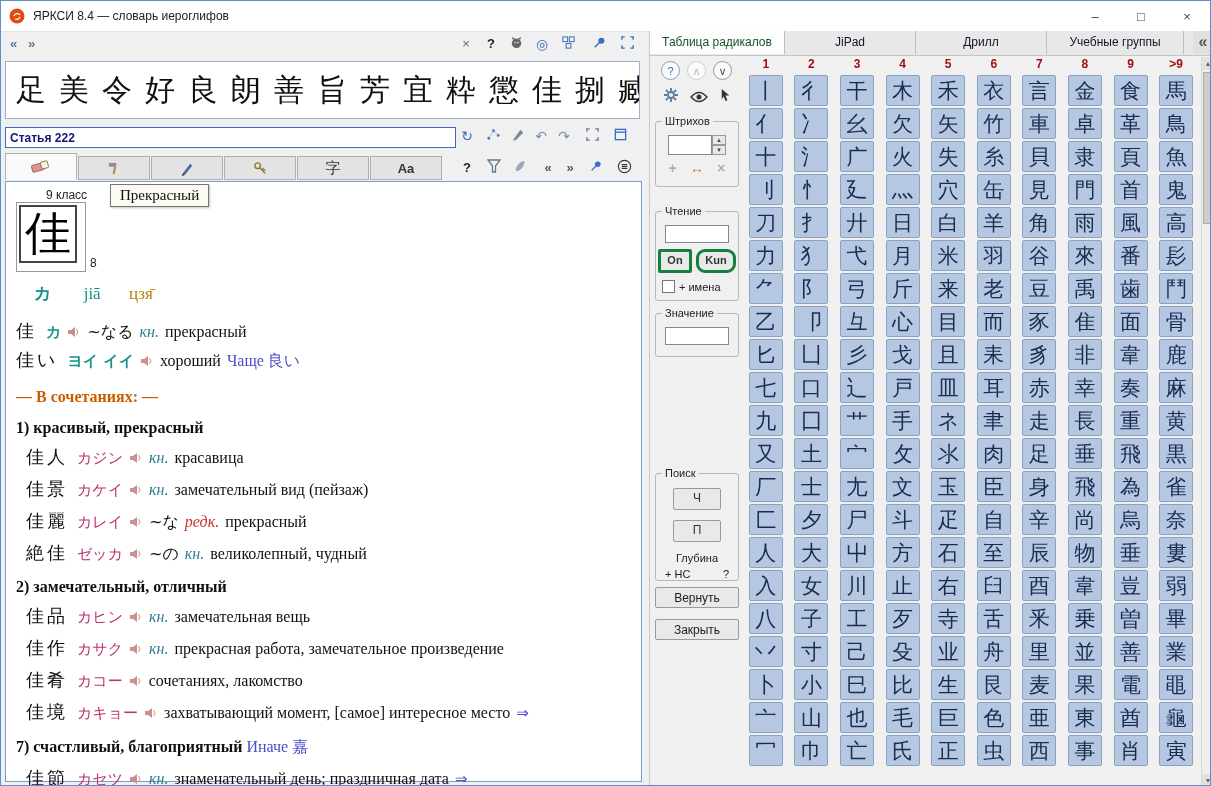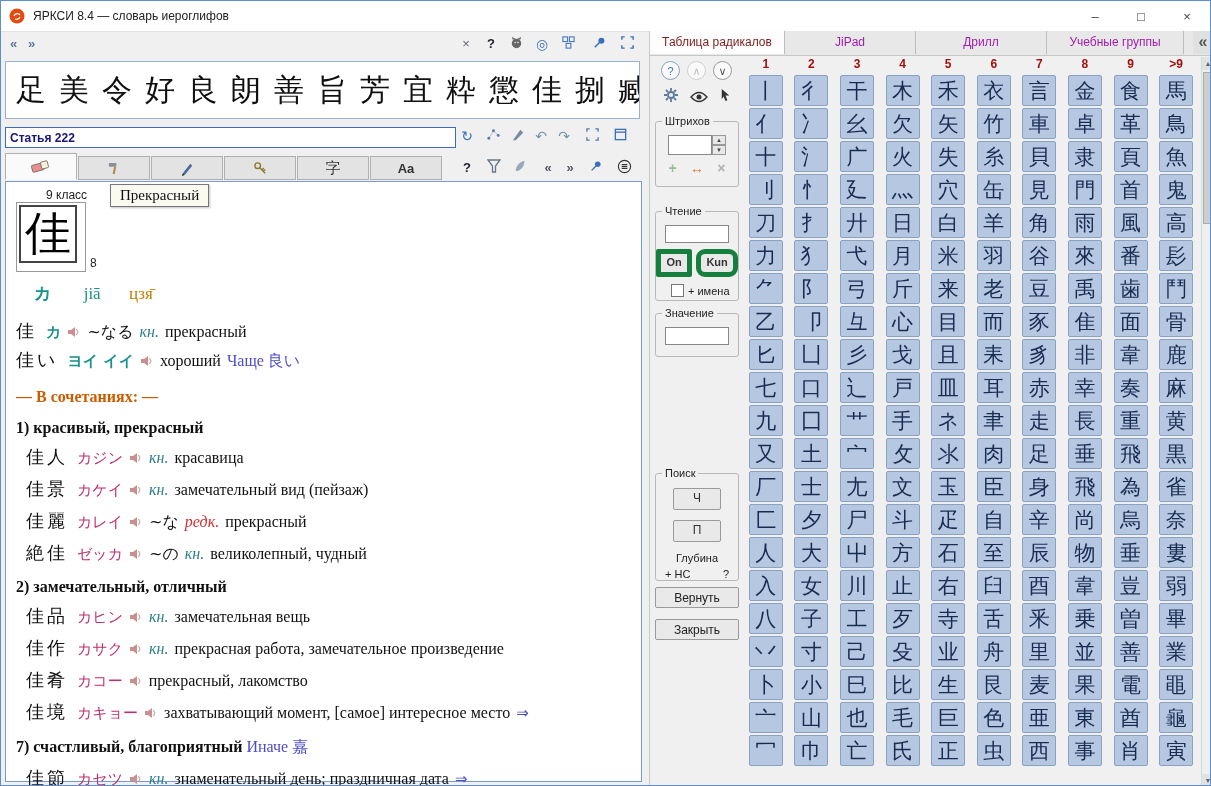--- a/index.html
+++ b/index.html
@@ -52,41 +52,41 @@
   .mark{color:#2f7f8f;font-style:italic;margin-right:6px;}
   .rtext{margin-right:6px;}
   .rlink{color:#4d4dcc;margin-right:4px;}
   .rarrow{color:#4d4dcc;font-size:15px;}
   .combos{color:#cc5c00;font-weight:bold;margin:16px 0 8px;}
   .gtitle{font-weight:bold;margin:13px 0 5px;}
 
   
   .right{position:absolute;left:648px;top:30px;width:563px;height:756px;background:#f0f0f0;border-left:1px solid #c9c9c9;}
   .rtabs{position:absolute;left:0;top:0;width:563px;height:24px;display:flex;background:#e8e8e8;border-bottom:1px solid #c6c6c6;}
-  .rtab{height:23px;line-height:23px;text-align:center;font-size:12px;color:#a21caf;border-right:1px solid #bdbdbd;box-sizing:border-box;}
-  .rtab.active{background:#fdfdfd;color:#7f1d1d;}
+  .rtab{height:23px;line-height:23px;text-align:center;font-size:12px;color:#0f172a;border-right:1px solid #bdbdbd;box-sizing:border-box;}
+  .rtab.active{background:#fdfdfd;color:#14532d;}
   .rcollapse{margin-left:auto;width:20px;height:23px;line-height:22px;text-align:center;color:#555;font-weight:bold;background:#e0e0e0;}
 
   .ctrl{position:absolute;left:3px;top:24px;width:90px;height:732px;}
   .round{position:absolute;width:19px;height:19px;border-radius:50%;border:1px solid #8ba0bd;text-align:center;line-height:18px;font-size:11px;color:#3a6fbf;background:#fafafa;box-sizing:border-box;}
   .round.dis{color:#bfbfbf;border-color:#cfcfcf;}
   .cicon{position:absolute;width:20px;height:18px;text-align:center;}
   .fs{position:absolute;left:2px;width:84px;border:1px solid #b8b8b8;border-radius:3px;box-sizing:border-box;}
   .lg{position:absolute;top:-7px;left:6px;background:#f0f0f0;padding:0 3px;font-size:11px;color:#222;}
   .spinrow{display:flex;justify-content:center;margin:13px 0 5px;}
   .spin{width:38px;height:18px;border:1px solid #888;background:#fff;font-size:12px;padding:0 2px;}
   .spbtns{width:14px;display:flex;flex-direction:column;}
   .spb{flex:1;border:1px solid #999;background:#e8e8e8;font-size:6px;line-height:8px;text-align:center;color:#444;}
   .plusrow{display:flex;justify-content:space-around;margin:2px 6px 8px;font-size:14px;font-weight:bold;}
   .pl-add{color:#9bbd9b;} .pl-swap{color:#e07820;} .pl-x{color:#b0b0b0;}
   .finput{display:block;width:64px;height:18px;border:1px solid #888;background:#fff;margin:13px auto 6px;box-sizing:border-box;}
   .onkun{display:flex;justify-content:center;gap:4px;}
-  .sbtn{height:18px;background:#e9e9e9;border:5px solid #15803d;border-radius:2px;font-size:11px;font-weight:bold;color:#333;text-align:center;line-height:17px;}
+  .sbtn{height:18px;background:#e9e9e9;border:3px solid #15803d;border-radius:2px;font-size:11px;font-weight:bold;color:#333;text-align:center;line-height:17px;}
   .onb{width:28px;} .kunb{width:34px;border-radius:9px;}
-  .chkrow{display:flex;align-items:center;margin:7px 0 6px 15px;font-size:11px;color:#222;}
+  .chkrow{display:flex;align-items:center;margin:7px 0 6px 6px;font-size:11px;color:#222;}
   .chk{width:11px;height:11px;border:1px solid #777;background:#fff;margin-right:4px;}
   .selgrid{display:grid;grid-template-columns:31px 31px;gap:7px;justify-content:center;margin:14px 0 10px;}
   .slot{width:31px;height:31px;background:#fff;border:1px solid #9a9a9a;box-sizing:border-box;}
   .srchb{display:block;width:46px;height:20px;margin:10px auto 0;background:#e9e9e9;border:1px solid #9a9a9a;border-radius:2px;font-size:12px;text-align:center;line-height:19px;color:#333;}
   .depth{text-align:center;font-size:11px;margin-top:10px;color:#222;}
   .ncrow{display:flex;justify-content:space-between;padding:4px 9px 8px;font-size:11px;color:#222;}
   .bigbtn{position:absolute;left:2px;width:84px;height:21px;background:#e9e9e9;border:1px solid #9a9a9a;border-radius:2px;font-size:12px;text-align:center;line-height:20px;color:#222;box-sizing:border-box;}
 
   .grid{position:absolute;left:93px;top:26px;width:457px;height:728px;display:flex;overflow:hidden;}
   .gcol{flex:0 0 45.6px;width:45.6px;}
@@ -293,21 +293,21 @@
                 <span class="word">佳作</span><span class="reading">カサク</span><span class="speaker"><svg width="14" height="12" viewBox="0 0 12 12">
                       <path d="M1 4h3l4-3v10L4 8H1Z" fill="#cc8f8f"></path>
                       <path d="M9.5 3q3 3 0 6" stroke="#cc8f8f" fill="none"></path>
                     </svg></span><span class="mark">кн.</span><span class="rtext">прекрасная работа, замечательное произведение</span>
               </div>
 
               <div class="item">
                 <span class="word">佳肴</span><span class="reading">カコー</span><span class="speaker"><svg width="14" height="12" viewBox="0 0 12 12">
                       <path d="M1 4h3l4-3v10L4 8H1Z" fill="#cc8f8f"></path>
                       <path d="M9.5 3q3 3 0 6" stroke="#cc8f8f" fill="none"></path>
-                    </svg></span><span class="rtext">прекрасный, лакомство</span>
+                    </svg></span><span class="rtext">сочетаниях, лакомство</span>
               </div>
 
               <div class="item">
                 <span class="word">佳境</span><span class="reading">カキョー</span><span class="speaker"><svg width="14" height="12" viewBox="0 0 12 12">
                       <path d="M1 4h3l4-3v10L4 8H1Z" fill="#cc8f8f"></path>
                       <path d="M9.5 3q3 3 0 6" stroke="#cc8f8f" fill="none"></path>
                     </svg></span><span class="rtext">захватывающий момент, [самое] интересное место</span><span class="rarrow">⇒</span>
               </div>
             </div>
           </div>

